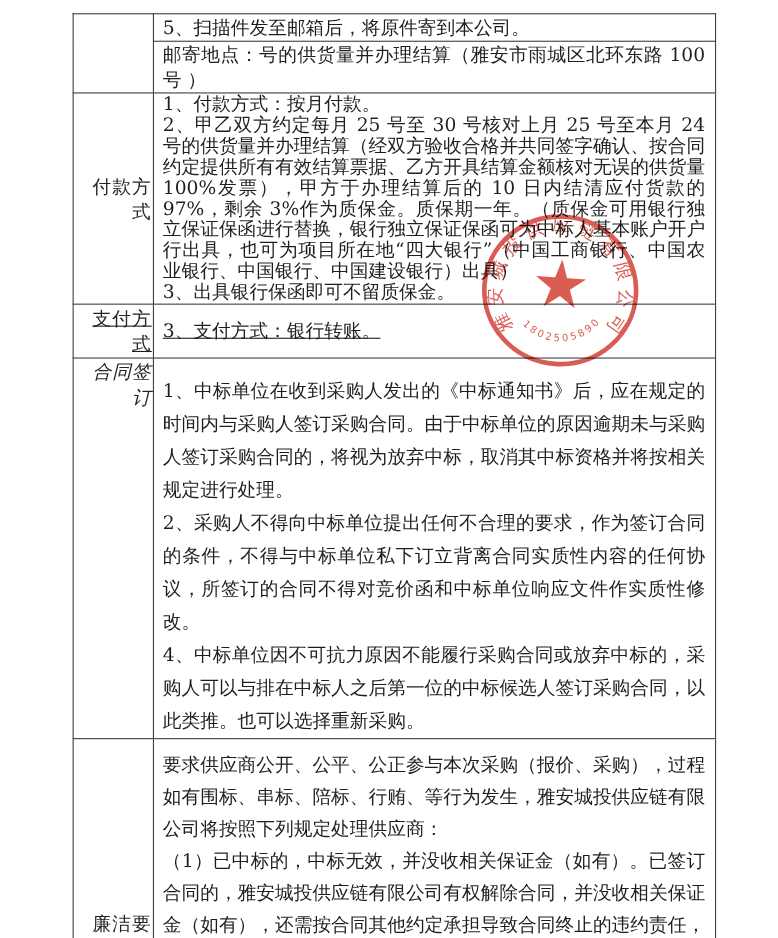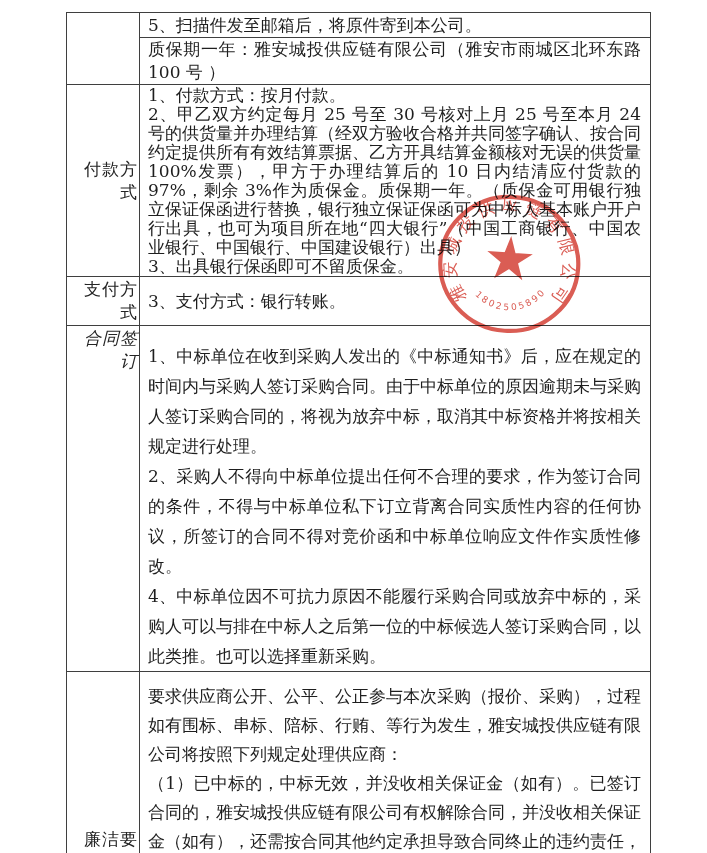--- a/index.html
+++ b/index.html
@@ -33,21 +33,21 @@
     color:#242424;
   }
   td.content{
     padding:0 9px 0 8px;
     text-align:justify;
     text-justify:inter-ideograph;
   }
   tr.r1{height:25px;}
   tr.r2{height:20px;}
   tr.r3{height:171px;}
-  tr.r4{height:34px;}
+  tr.r4{height:34px;text-decoration:underline;}
   tr.r5{height:286px;}
   tr.r6{height:300px;}
   tr.r3 td.content{line-height:19px;padding-top:1px;}
   tr.r4 td.content{line-height:18px;}
   tr.r5 td.content{line-height:30px;vertical-align:top;padding-top:15px;}
   tr.r5 td.label{vertical-align:top;font-style:italic;}
   tr.r6 td.content{line-height:29px;vertical-align:top;padding-top:10px;}
   .para{margin:0;}
   
   .stamp{
@@ -71,21 +71,21 @@
         <col class="c-label">
         <col class="c-content">
       </colgroup>
 
     <tbody>
         <tr class="r1">
       <td class="label" rowspan="2"></td>
       <td class="content">5、扫描件发至邮箱后，将原件寄到本公司。</td>
     </tr>
     <tr class="r2">
-      <td class="content">质保期一年：雅安城投供应链有限公司（雅安市雨城区北环东路 100 号 ）</td>
+      <td class="content">邮寄地点：号的供货量并办理结算（雅安市雨城区北环东路 100 号 ）</td>
     </tr>
 
     <tr class="r3">
       <td class="label">付款方式</td>
       <td class="content">
         <div class="para">1、付款方式：按月付款。</div>
         <div class="para">2、甲乙双方约定每月 25 号至 30 号核对上月 25 号至本月 24 号的供货量并办理结算（经双方验收合格并共同签字确认、按合同约定提供所有有效结算票据、乙方开具结算金额核对无误的供货量 100%发票），甲方于办理结算后的 10 日内结清应付货款的 97%，剩余 3%作为质保金。质保期一年。（质保金可用银行独立保证保函进行替换，银行独立保证保函可为中标人基本账户开户行出具，也可为项目所在地“四大银行”（中国工商银行、中国农业银行、中国银行、中国建设银行）出具）</div>
         <div class="para">3、出具银行保函即可不留质保金。</div>
       </td>
     </tr>

